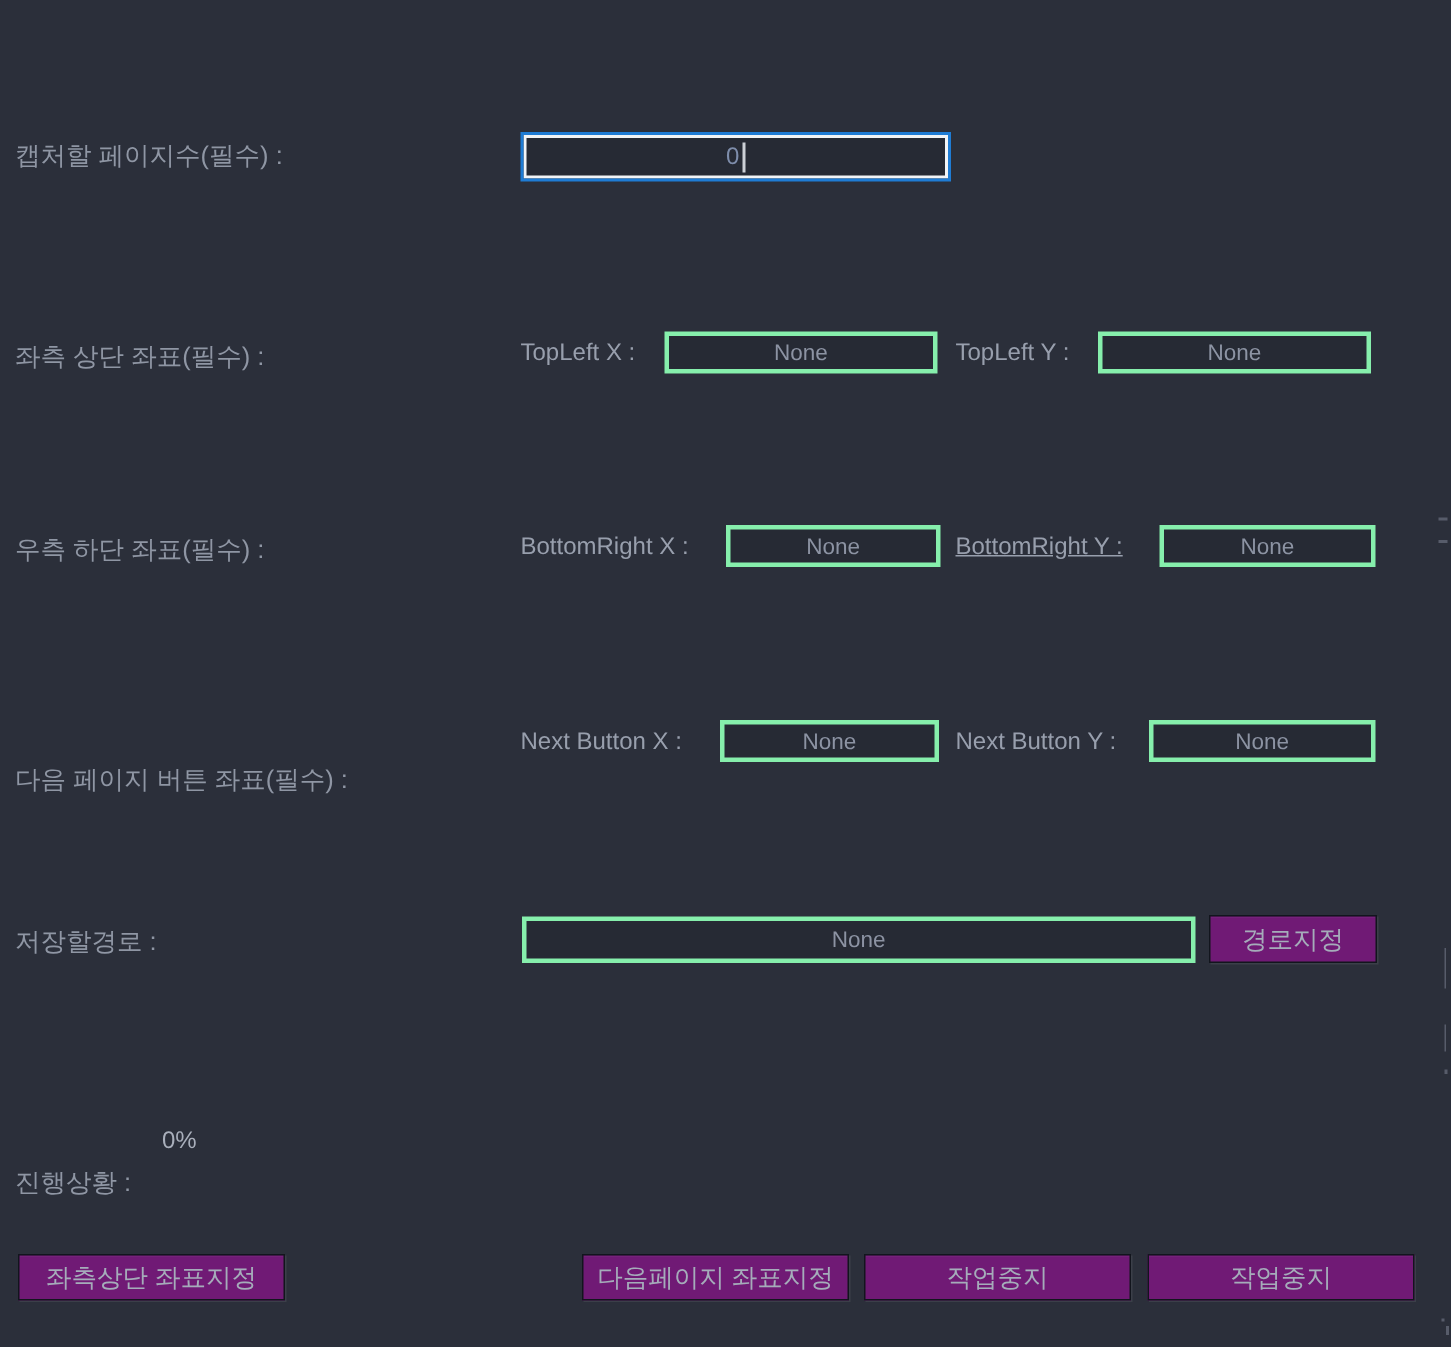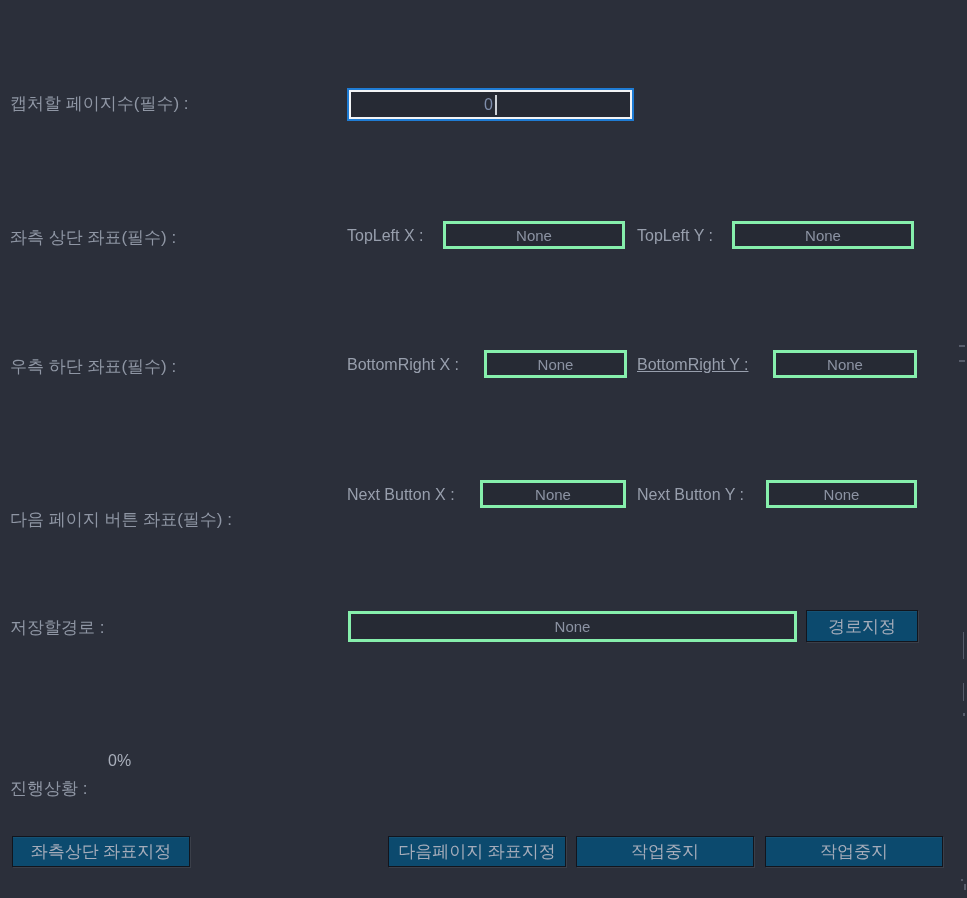--- a/index.html
+++ b/index.html
@@ -45,21 +45,21 @@
     font-size: 16px;
   }
   .caret {
     width: 2px;
     height: 20px;
     background: #ccd0d6;
     margin-left: 2px;
   }
   .btn {
     position: absolute;
-    background: #0c4a6e;
+    background: #701a75;
     border: 1px solid #12151d;
     color: #a5acba;
     font-size: 17px;
     display: flex;
     align-items: center;
     justify-content: center;
     white-space: nowrap;
     box-shadow: 1px 1px 0 rgba(255,255,255,0.08), inset 0 1px 0 rgba(255,255,255,0.04);
     cursor: pointer;
   }

